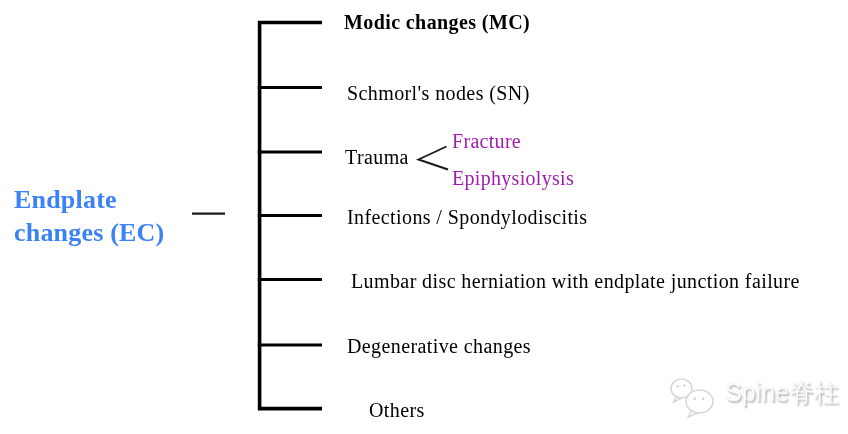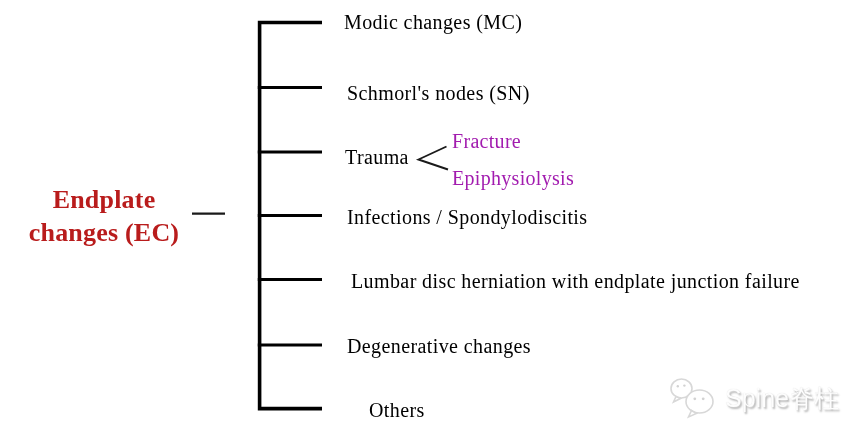--- a/index.html
+++ b/index.html
@@ -32,33 +32,31 @@
     white-space: nowrap;
     font-size: 20px;
     letter-spacing: 0.3px;
     color: #a21caf;
   }
   .root-label {
     position: absolute;
     left: 14px;
     top: 183px;
     width: 180px;
-    text-align: center;
     font-weight: bold;
     font-size: 26px;
     line-height: 33px;
     letter-spacing: 0.2px;
-    color: #b91c1c;
+    color: #3b82f6;
   }
   .watermark {
     position: absolute;
     left: 668px;
     top: 376px;
     display: flex;
-    align-items: center;
     gap: 5px;
   }
   .watermark-text {
     font-family: "Liberation Sans", sans-serif;
     font-size: 25px;
     color: #fdfdfd;
     text-shadow: 1.5px 1.5px 2px #b5b5b5, 0 0 1px #dcdcdc;
     white-space: nowrap;
   }
 </style>
@@ -80,21 +78,21 @@
     <line x1="192" y1="213.7" x2="225" y2="213.7" stroke="#1a1a1a" stroke-width="2.3"></line>
 
     <path d="M446.5,146.5 L418.5,159.5 L448,169.5" stroke="#1a1a1a" stroke-width="1.9" fill="none"></path>
   </svg>
 
   <div class="root-label">
     <div>Endplate</div>
     <div>changes (EC)</div>
   </div>
 
-  <div class="branch-label" style="left:344px; top:22px;">Modic changes (MC)</div>
+  <div class="branch-label" style="left:344px; top:22px;font-weight:bold;">Modic changes (MC)</div>
   <div class="branch-label" style="left:347px; top:93px;">Schmorl's nodes (SN)</div>
   <div class="branch-label" style="left:345px; top:157px;">Trauma</div>
   <div class="sub-label" style="left:452px; top:141px;">Fracture</div>
   <div class="sub-label" style="left:452px; top:177.5px;">Epiphysiolysis</div>
   <div class="branch-label" style="left:347px; top:216.5px;">Infections / Spondylodiscitis</div>
   <div class="branch-label" style="left:347px; top:346px;">Degenerative changes</div>
   <div class="branch-label" style="left:351px; top:281px;">Lumbar disc herniation with endplate junction failure</div>
   <div class="branch-label" style="left:369px; top:410px;">Others</div>
 
   <div class="watermark">

